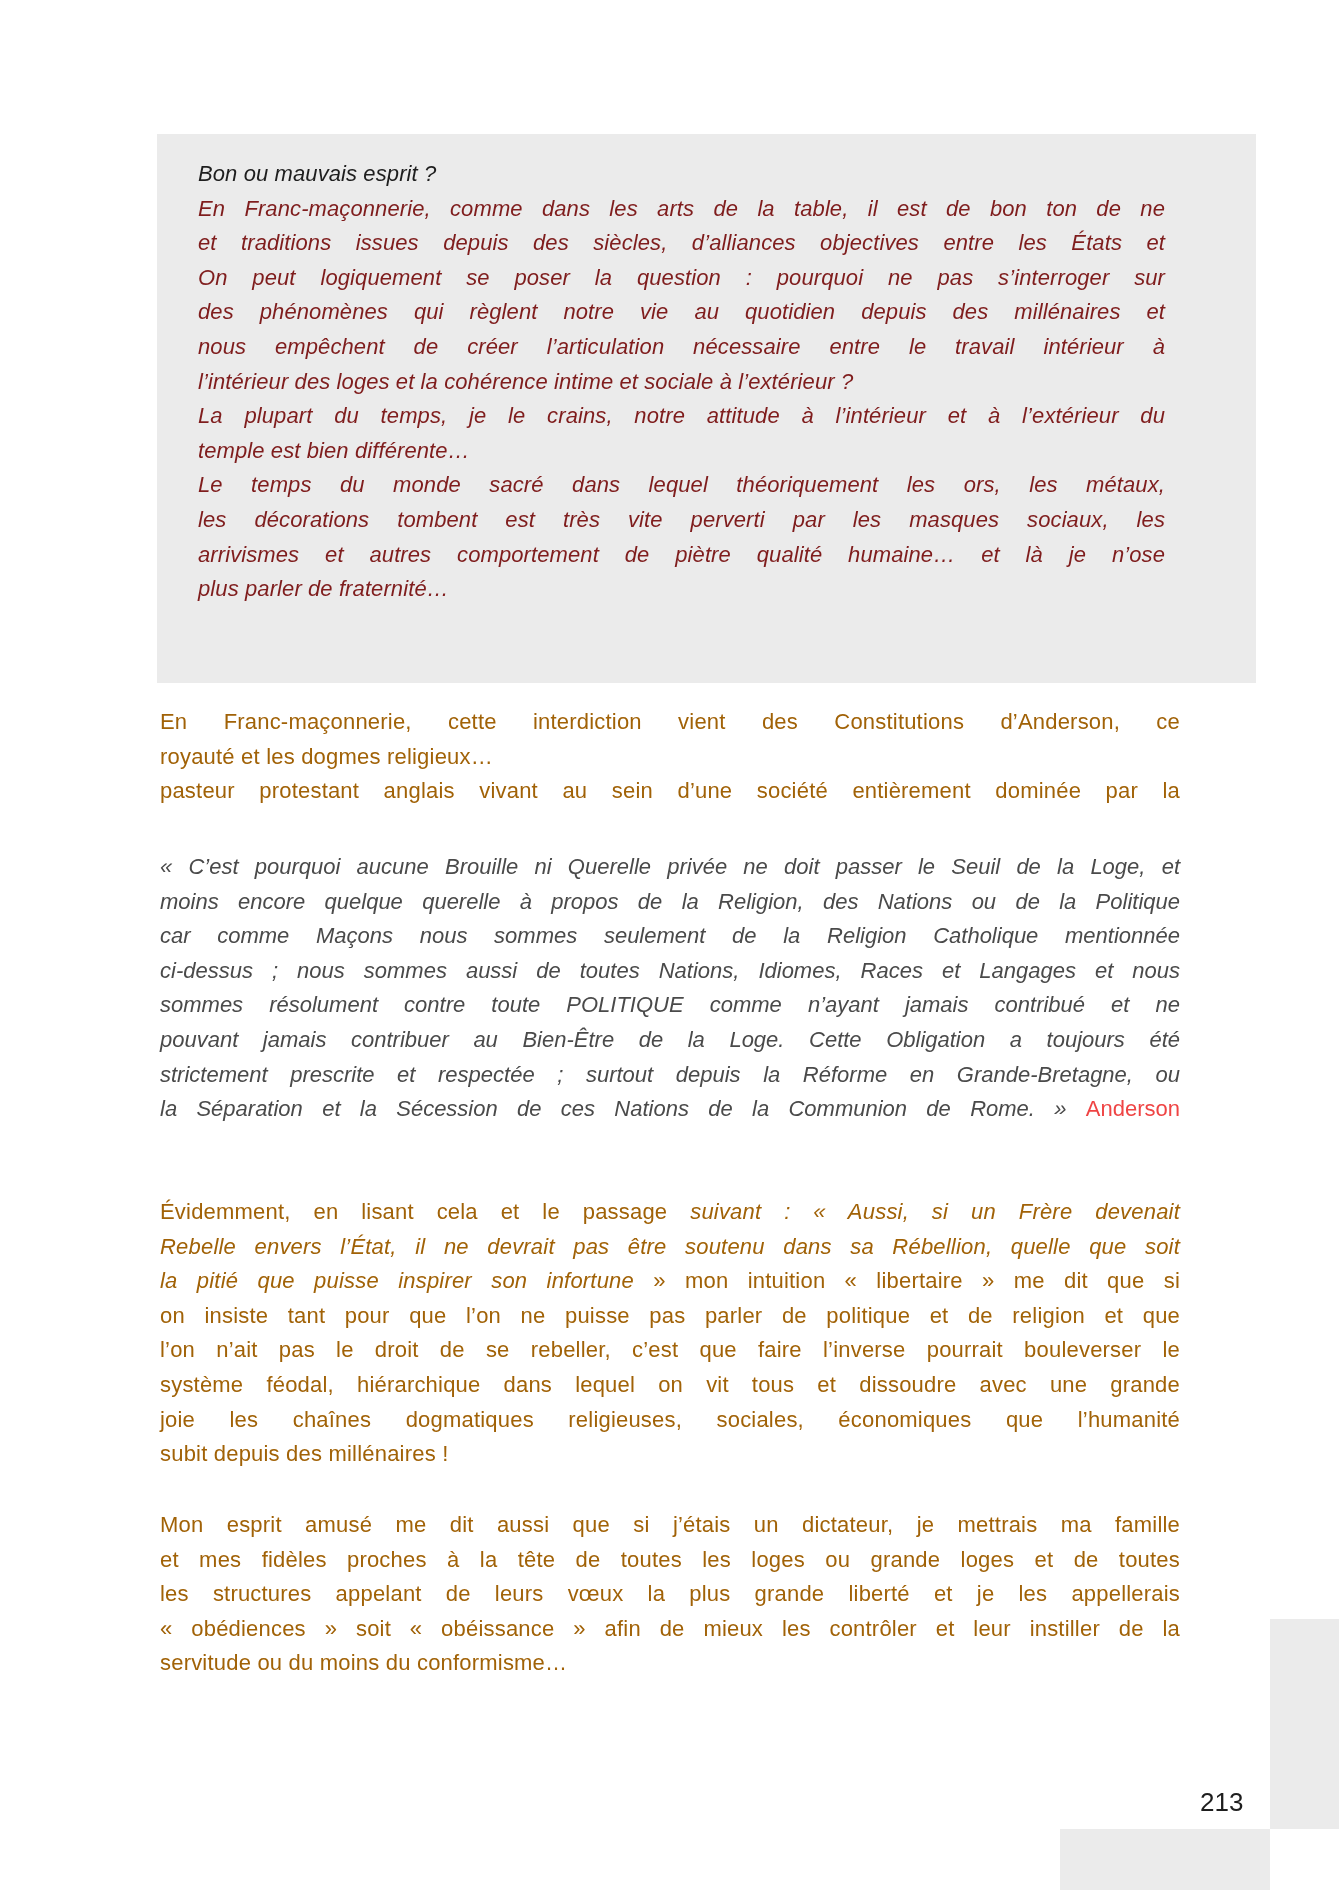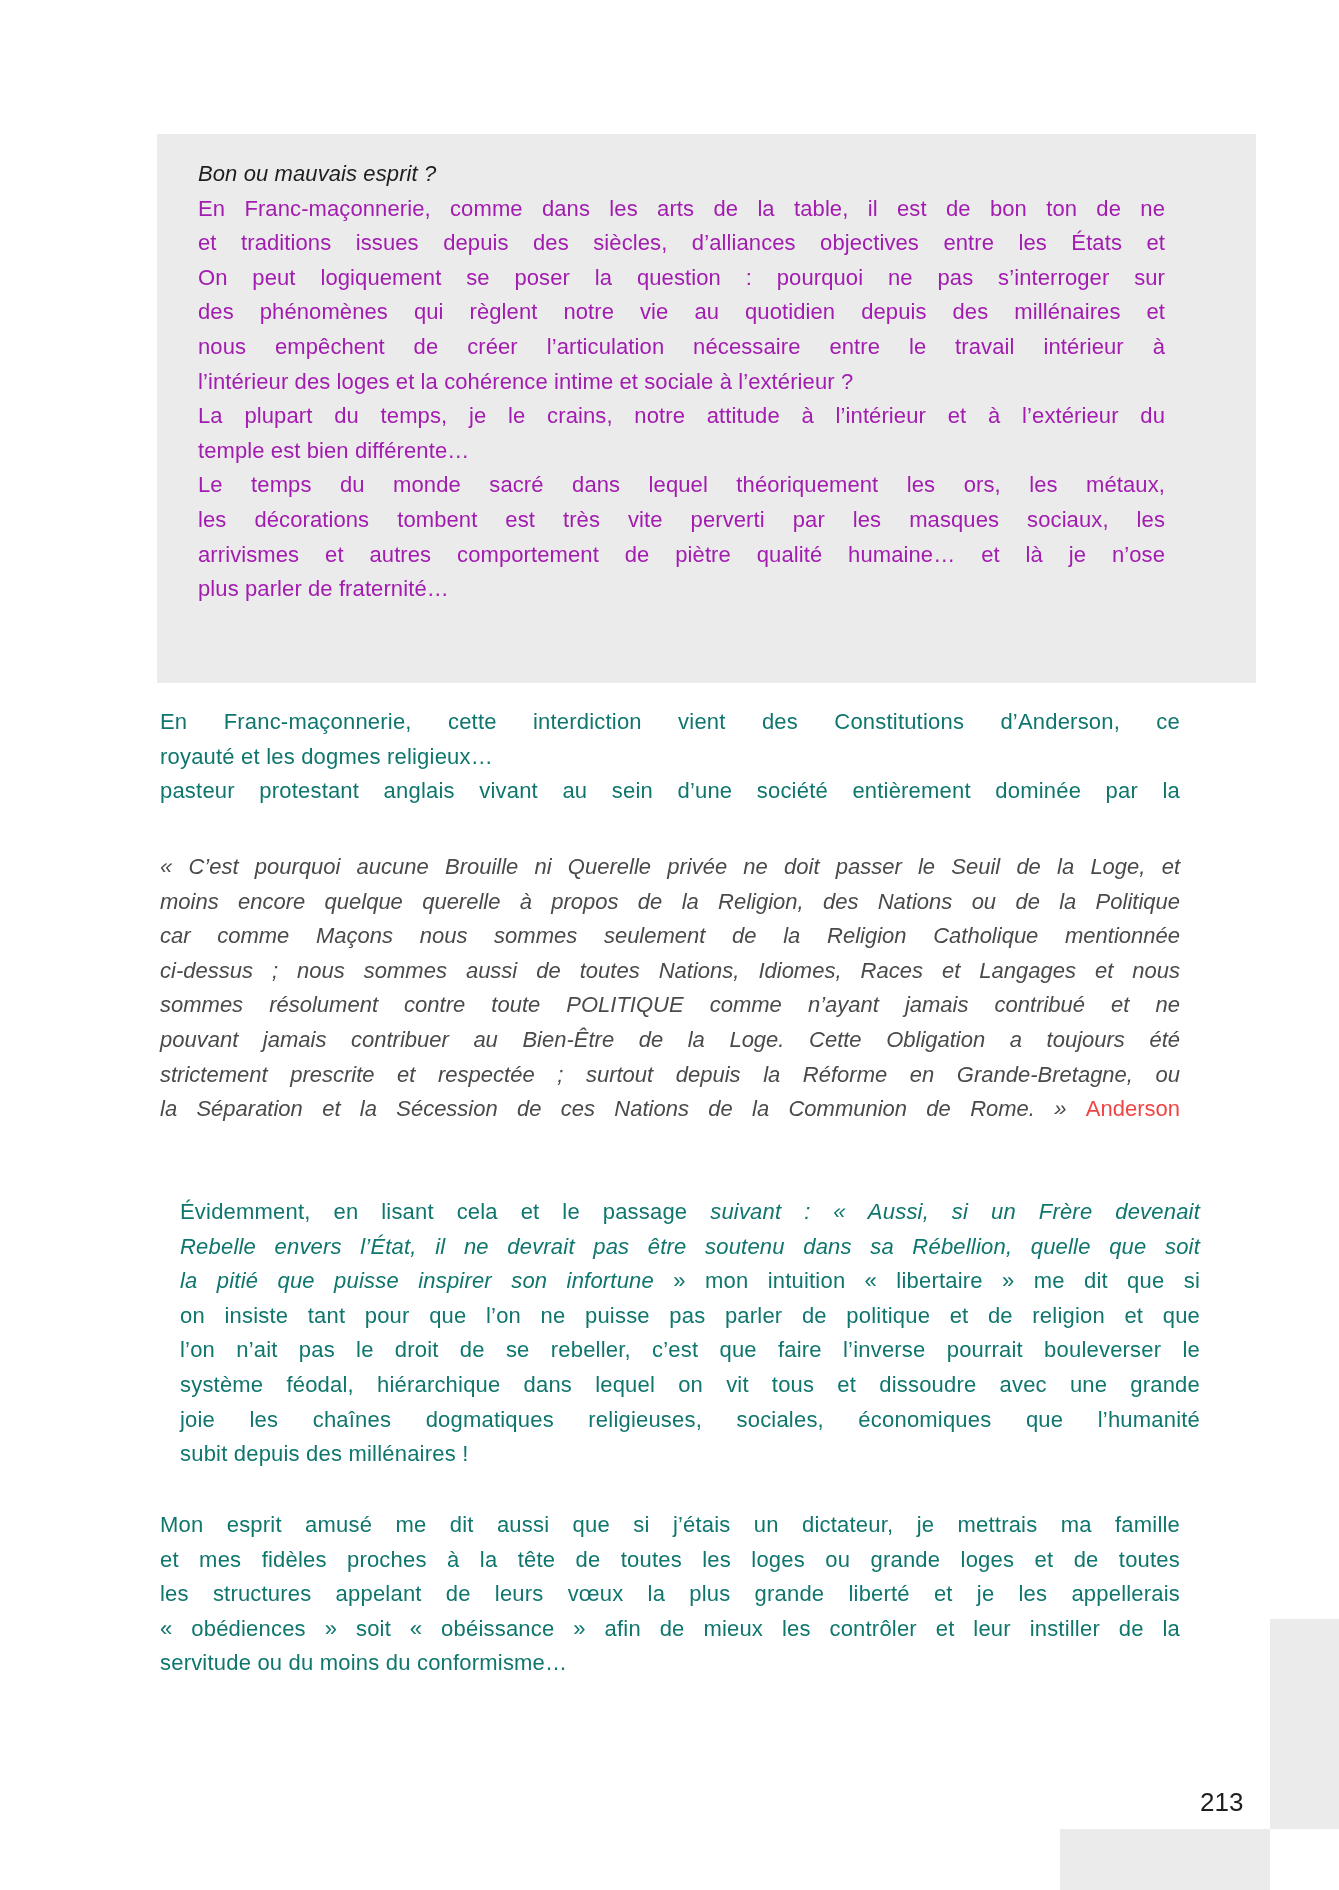--- a/index.html
+++ b/index.html
@@ -3,24 +3,24 @@
 <meta charset="utf-8">
 <style>
   html, body { margin:0; padding:0; }
   body { width:1339px; height:1890px; position:relative; background:#ffffff; overflow:hidden;
          font-family:"Liberation Sans", sans-serif; }
   .box { position:absolute; left:157px; top:134px; width:1099px; height:549px; background:#ebebeb; }
   .box-inner { position:absolute; left:41px; top:23px; width:967px; }
   .line { display:block; height:34.6px; line-height:34.6px; font-size:22px; white-space:nowrap;
           text-align:justify; text-align-last:justify; }
   .line.last { text-align-last:left; }
-  .box .line { color:#a21caf; font-weight:300; letter-spacing:0.1px; }
+  .box .line { font-style:italic; color:#7f1d1d; font-weight:300; letter-spacing:0.1px; }
   .box .title { font-style:italic; color:#1e1e1e; }
   .para { position:absolute; left:160px; width:1020px; }
-  .para .line { color:#0f766e; letter-spacing:0.2px; }
+  .para .line { color:#a16207; letter-spacing:0.2px; }
   .para.quote .line { font-style:italic; color:#4a4a4a; letter-spacing:0; }
   .attrib { font-style:normal; color:#ef4444; }
   .it { font-style:italic; }
   .pagenum { position:absolute; left:1200px; top:1790px; font-size:26px; color:#1e1e1e; line-height:24px; }
   .tab-right { position:absolute; left:1270px; top:1619px; width:69px; height:210px; background:#ebebeb; }
   .tab-bottom { position:absolute; left:1060px; top:1829px; width:210px; height:61px; background:#ebebeb; }
 </style>
 </head>
 <body>
 
@@ -52,21 +52,21 @@
   <span class="line">« C’est pourquoi aucune Brouille ni Querelle privée ne doit passer le Seuil de la Loge, et</span>
   <span class="line">moins encore quelque querelle à propos de la Religion, des Nations ou de la Politique</span>
   <span class="line">car comme Maçons nous sommes seulement de la Religion Catholique mentionnée</span>
   <span class="line">ci-dessus ; nous sommes aussi de toutes Nations, Idiomes, Races et Langages et nous</span>
   <span class="line">sommes résolument contre toute POLITIQUE comme n’ayant jamais contribué et ne</span>
   <span class="line">pouvant jamais contribuer au Bien-Être de la Loge. Cette Obligation a toujours été</span>
   <span class="line">strictement prescrite et respectée ; surtout depuis la Réforme en Grande-Bretagne, ou</span>
   <span class="line"><span>la Séparation et la Sécession de ces Nations de la Communion de Rome. »</span> <span class="attrib">Anderson</span></span>
 </div>
 
-<div class="para" style="top:1195px;margin-left:20px;">
+<div class="para" style="top:1195px;">
   <span class="line"><span>Évidemment, en lisant cela et le passage </span><span class="it">suivant : « Aussi, si un Frère devenait</span></span>
   <span class="line it">Rebelle envers l’État, il ne devrait pas être soutenu dans sa Rébellion, quelle que soit</span>
   <span class="line"><span class="it">la pitié que puisse inspirer son infortune</span><span> » mon intuition « libertaire » me dit que si</span></span>
   <span class="line">on insiste tant pour que l’on ne puisse pas parler de politique et de religion et que</span>
   <span class="line">l’on n’ait pas le droit de se rebeller, c’est que faire l’inverse pourrait bouleverser le</span>
   <span class="line">système féodal, hiérarchique dans lequel on vit tous et dissoudre avec une grande</span>
   <span class="line">joie les chaînes dogmatiques religieuses, sociales, économiques que l’humanité</span>
   <span class="line last">subit depuis des millénaires !</span>
 </div>
 

